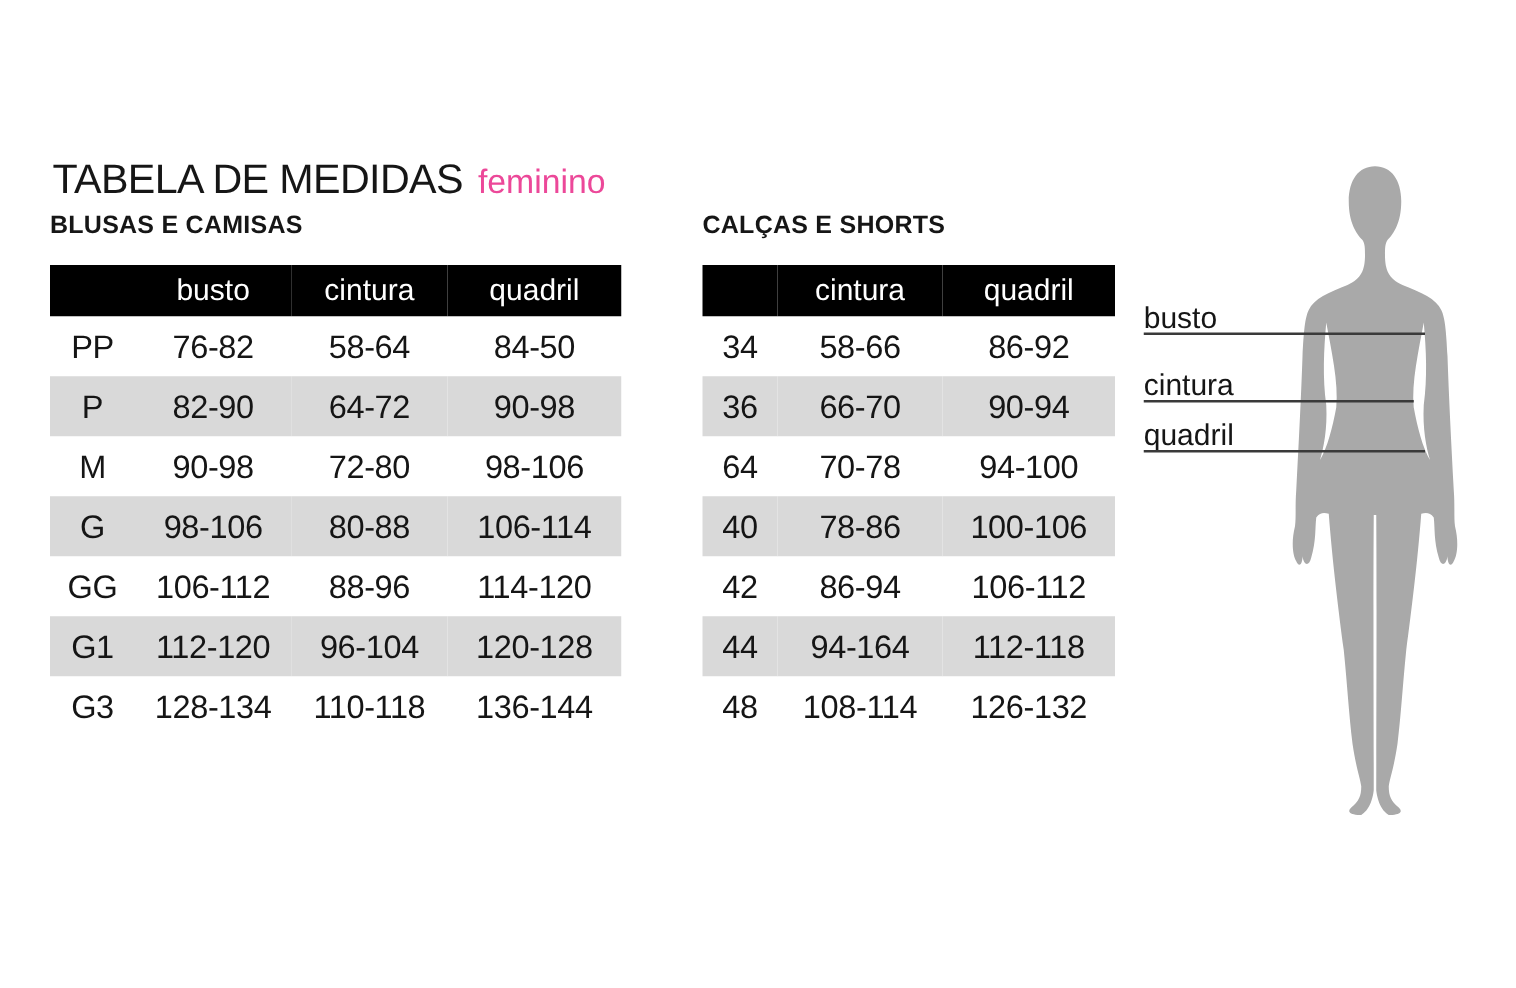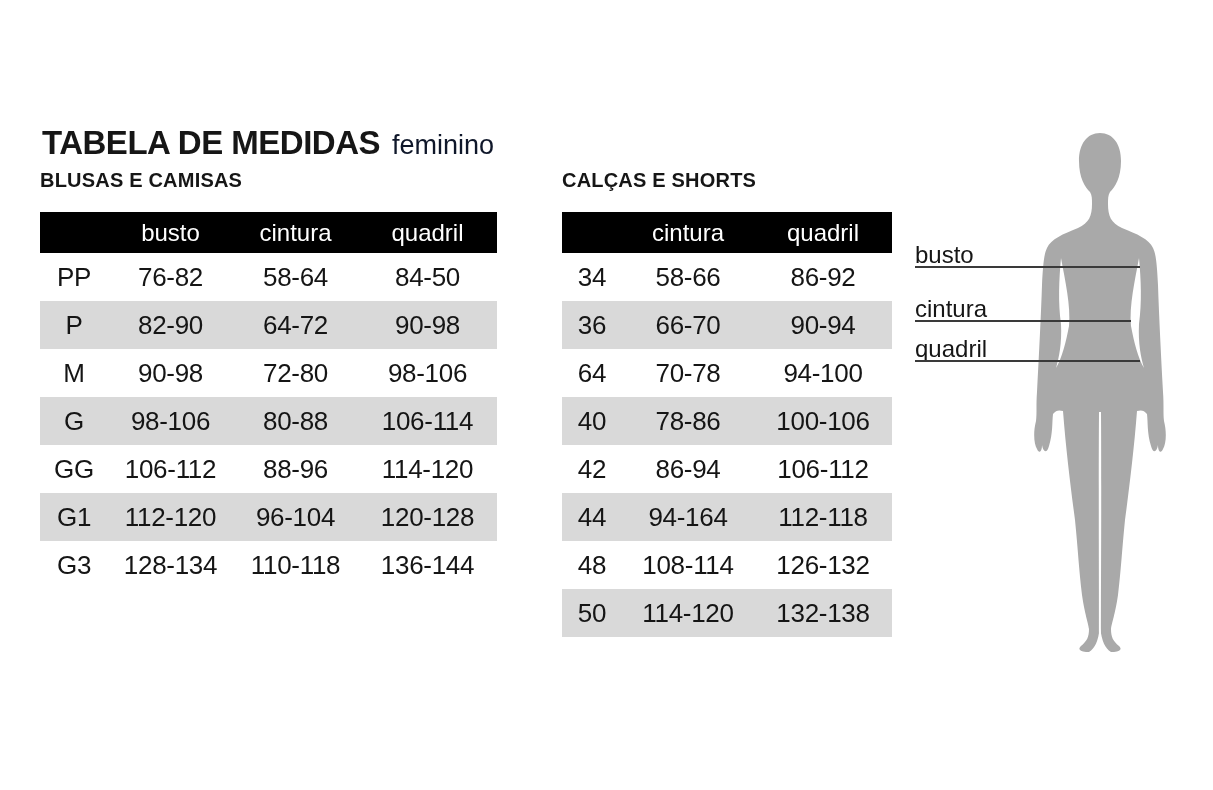--- a/index.html
+++ b/index.html
@@ -21,28 +21,28 @@
     position: absolute;
     left: 42px;
     top: 124px;
     display: flex;
     align-items: baseline;
     gap: 12px;
     white-space: nowrap;
   }
   .title-main {
     font-size: 33px;
-    font-weight: 700;
+    font-weight: 400;
     letter-spacing: -0.5px;
     color: #161616;
   }
   .title-sub {
     font-size: 27px;
     font-weight: 400;
-    color: #0f172a;
+    color: #ec4899;
   }
 
   
   .section-heading {
     position: absolute;
     top: 169px;
     font-size: 20px;
     font-weight: 700;
     letter-spacing: 0.2px;
     color: #161616;
@@ -230,25 +230,20 @@
         </tr>
         <tr>
           <td>44</td>
           <td>94-164</td>
           <td>112-118</td>
         </tr>
         <tr>
           <td>48</td>
           <td>108-114</td>
           <td>126-132</td>
-        </tr>
-        <tr>
-          <td>50</td>
-          <td>114-120</td>
-          <td>132-138</td>
         </tr>
       </tbody>
     </table>
 
   <svg class="silhouette-svg" viewBox="0 0 150 530" aria-hidden="true">
     <g fill="#a9a9a9">
       <path id="body-half" d="M 75,3
         C 88,3 96,14 96,31
         C 96,48 90,57 85,62
         C 83,65 83,69 83,74

